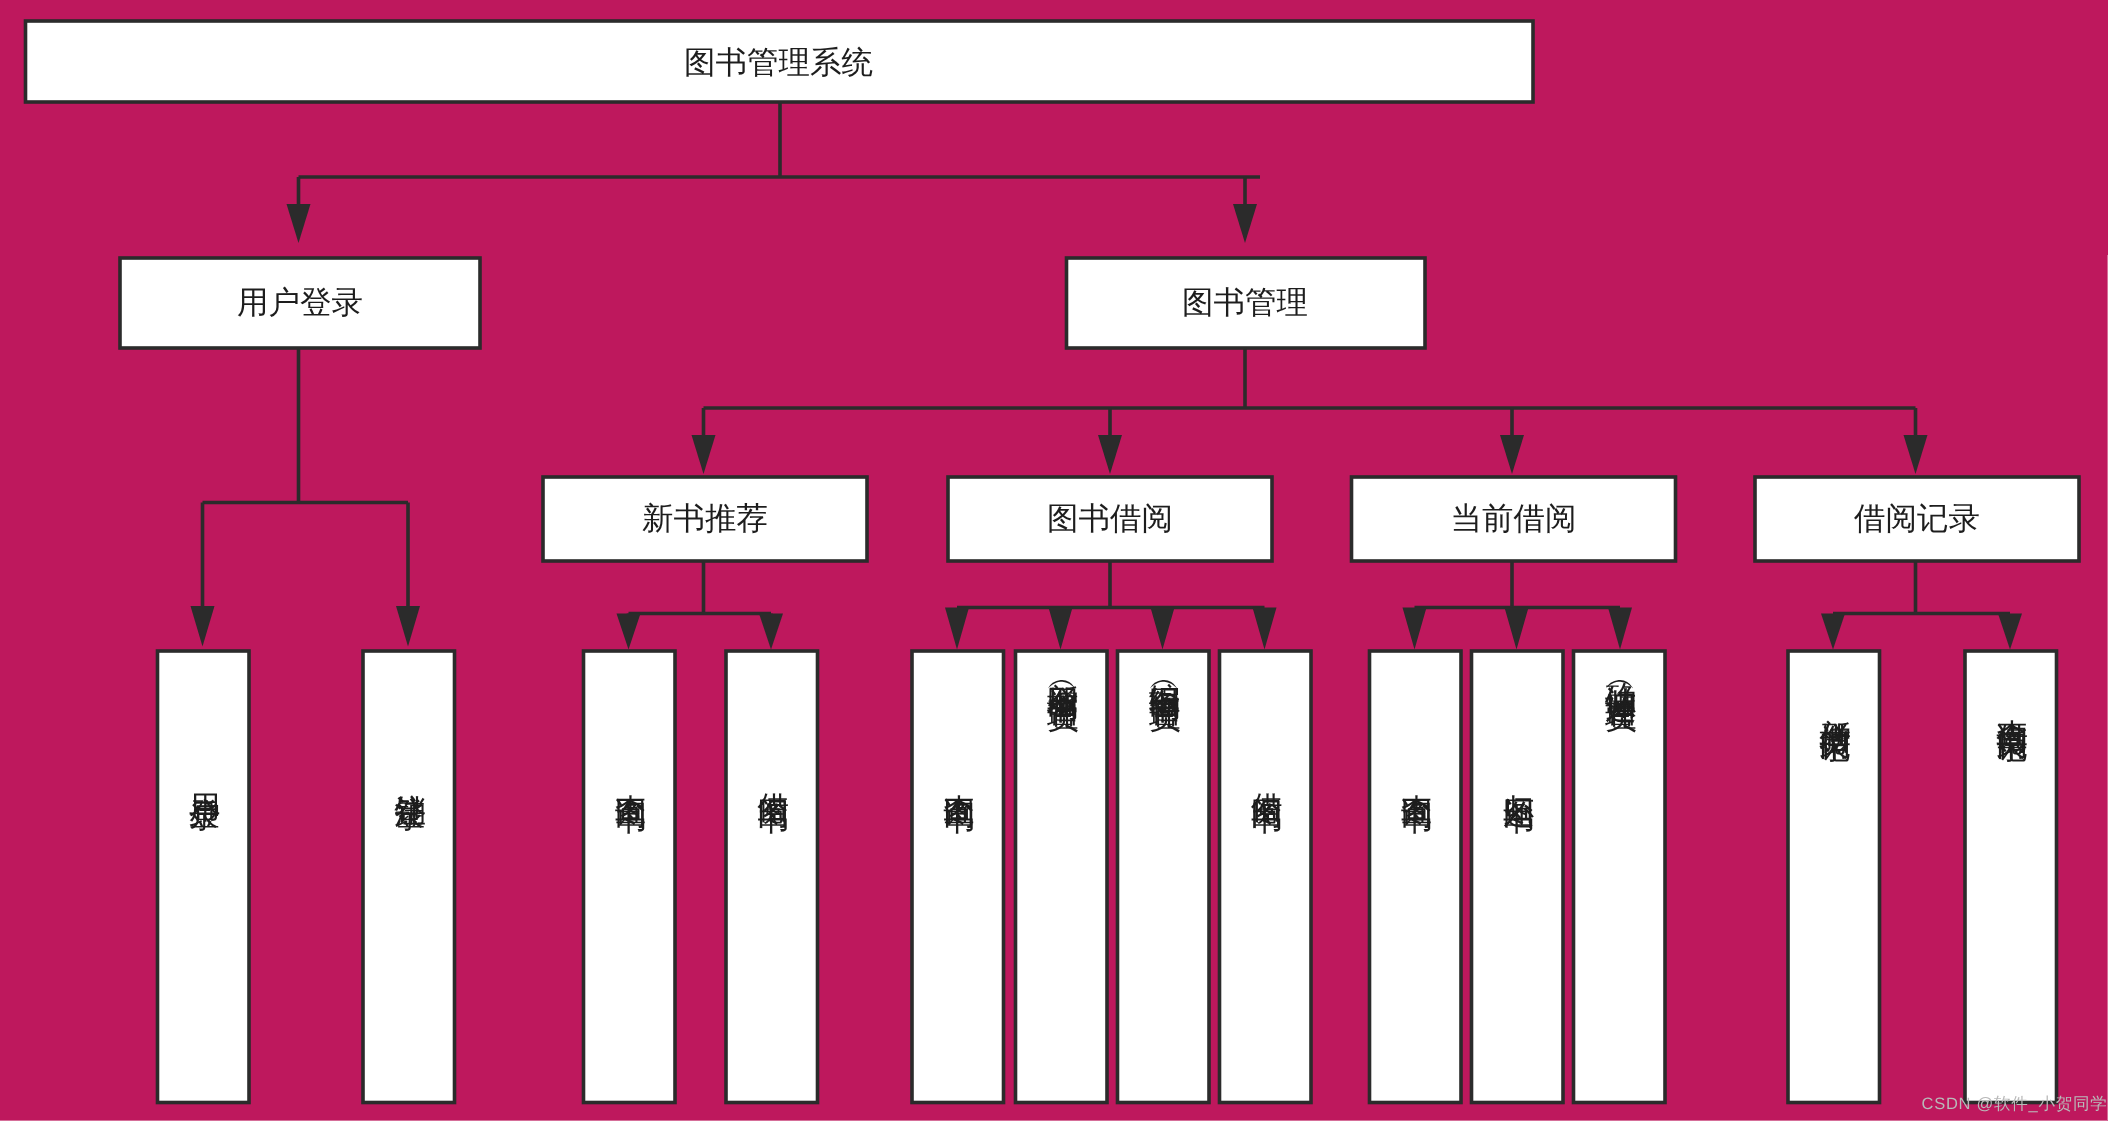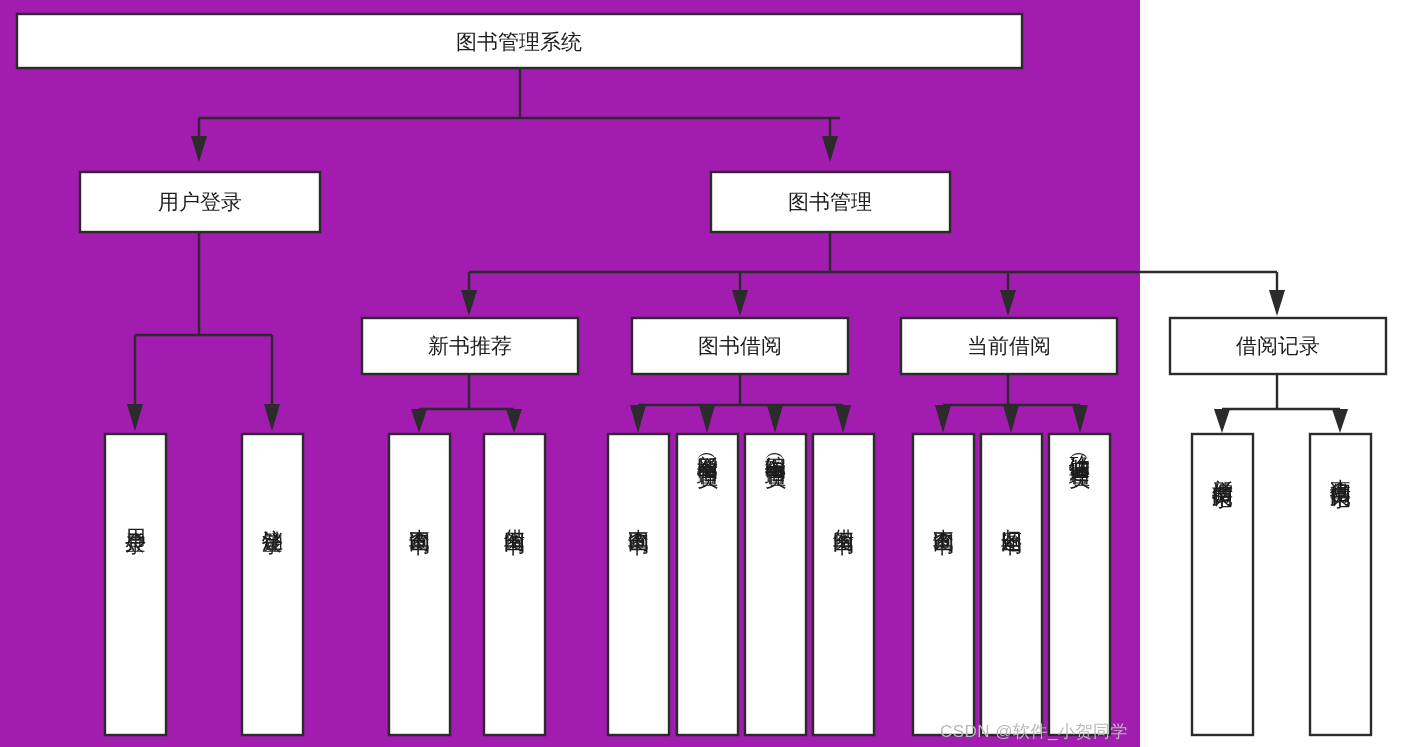--- a/index.html
+++ b/index.html
@@ -8,23 +8,23 @@
     background: #ffffff;
   }
   body {
     width: 1405px;
     height: 747px;
     font-family: "Liberation Sans", "DejaVu Sans", sans-serif;
     overflow: hidden;
   }
   #diagram-root {
     position: relative;
-    width: 1140px;
+    width: 1405px;
     height: 747px;
-    background: #a21caf;
+    background: #be185d;
   }
   svg#diagram-svg {
     position: absolute;
     left: 0;
     top: 0;
     width: 1405px;
     height: 747px;
     display: block;
   }
   .node-box {
@@ -55,24 +55,24 @@
     font-size: 21px;
     fill: #1d1d1d;
     writing-mode: vertical-rl;
     text-orientation: upright;
     text-anchor: middle;
     white-space: pre;
     letter-spacing: 2px;
   }
   .watermark {
     position: absolute;
-    right: 12px;
+    right: 0;
     bottom: 4px;
     font-family: "Liberation Sans", "DejaVu Sans", sans-serif;
-    font-size: 17px;
+    font-size: 11px;
     color: #b9b9b9;
     letter-spacing: 0.5px;
     user-select: none;
     pointer-events: none;
     white-space: pre;
   }
 </style>
 </head>
 <body>
 

